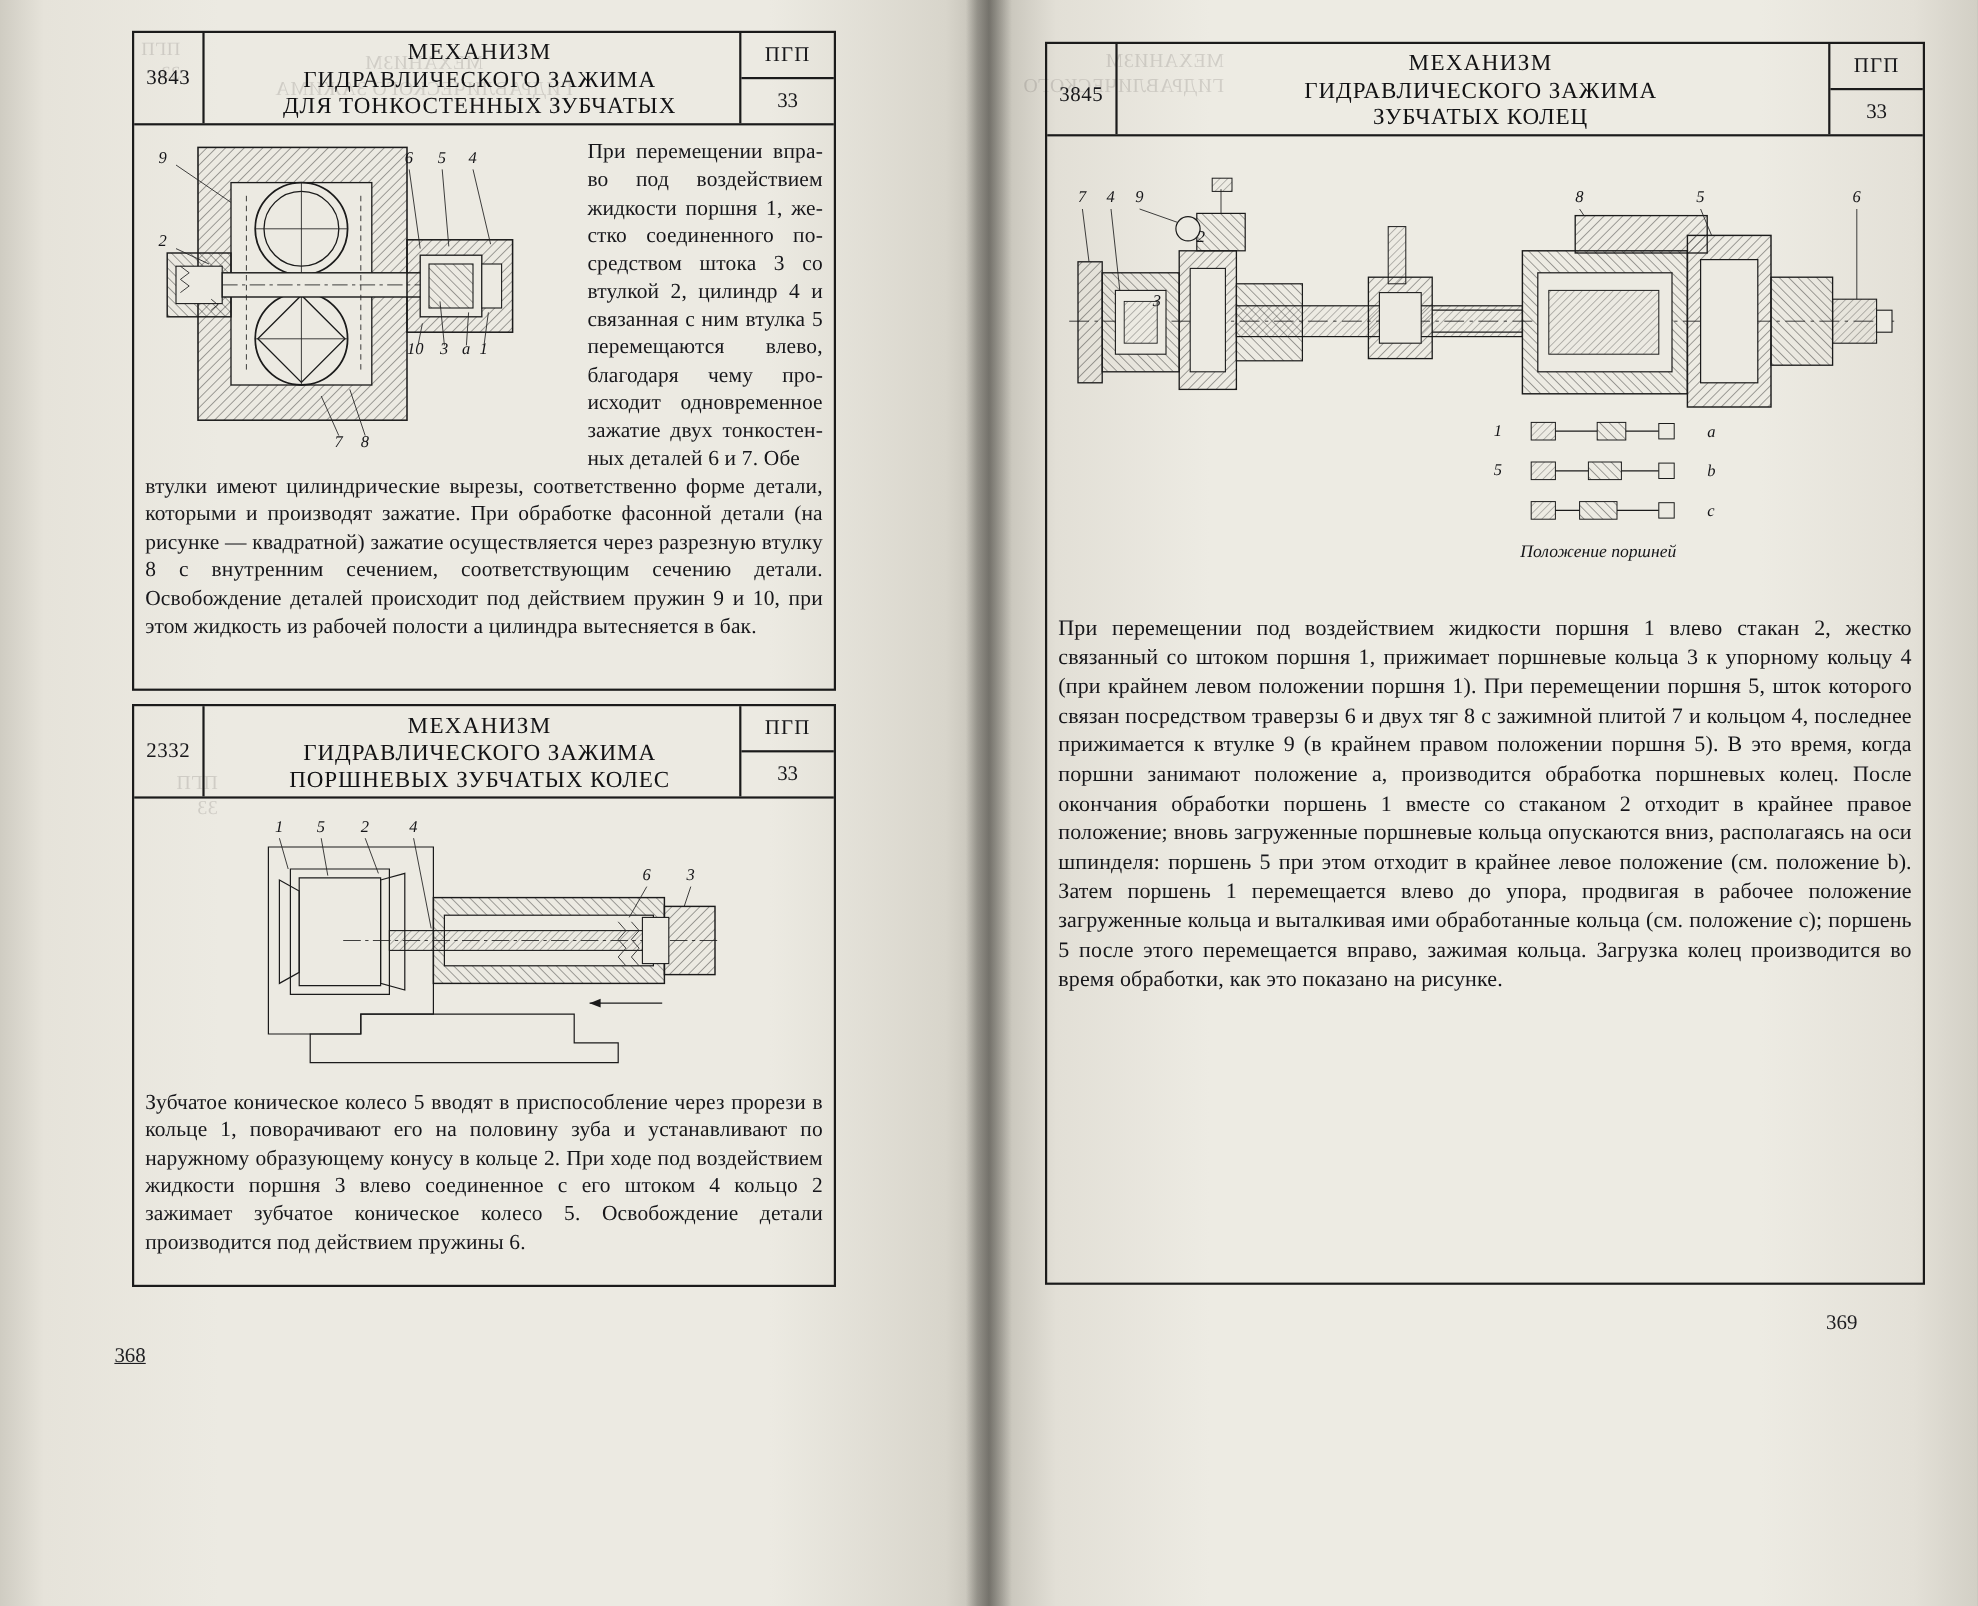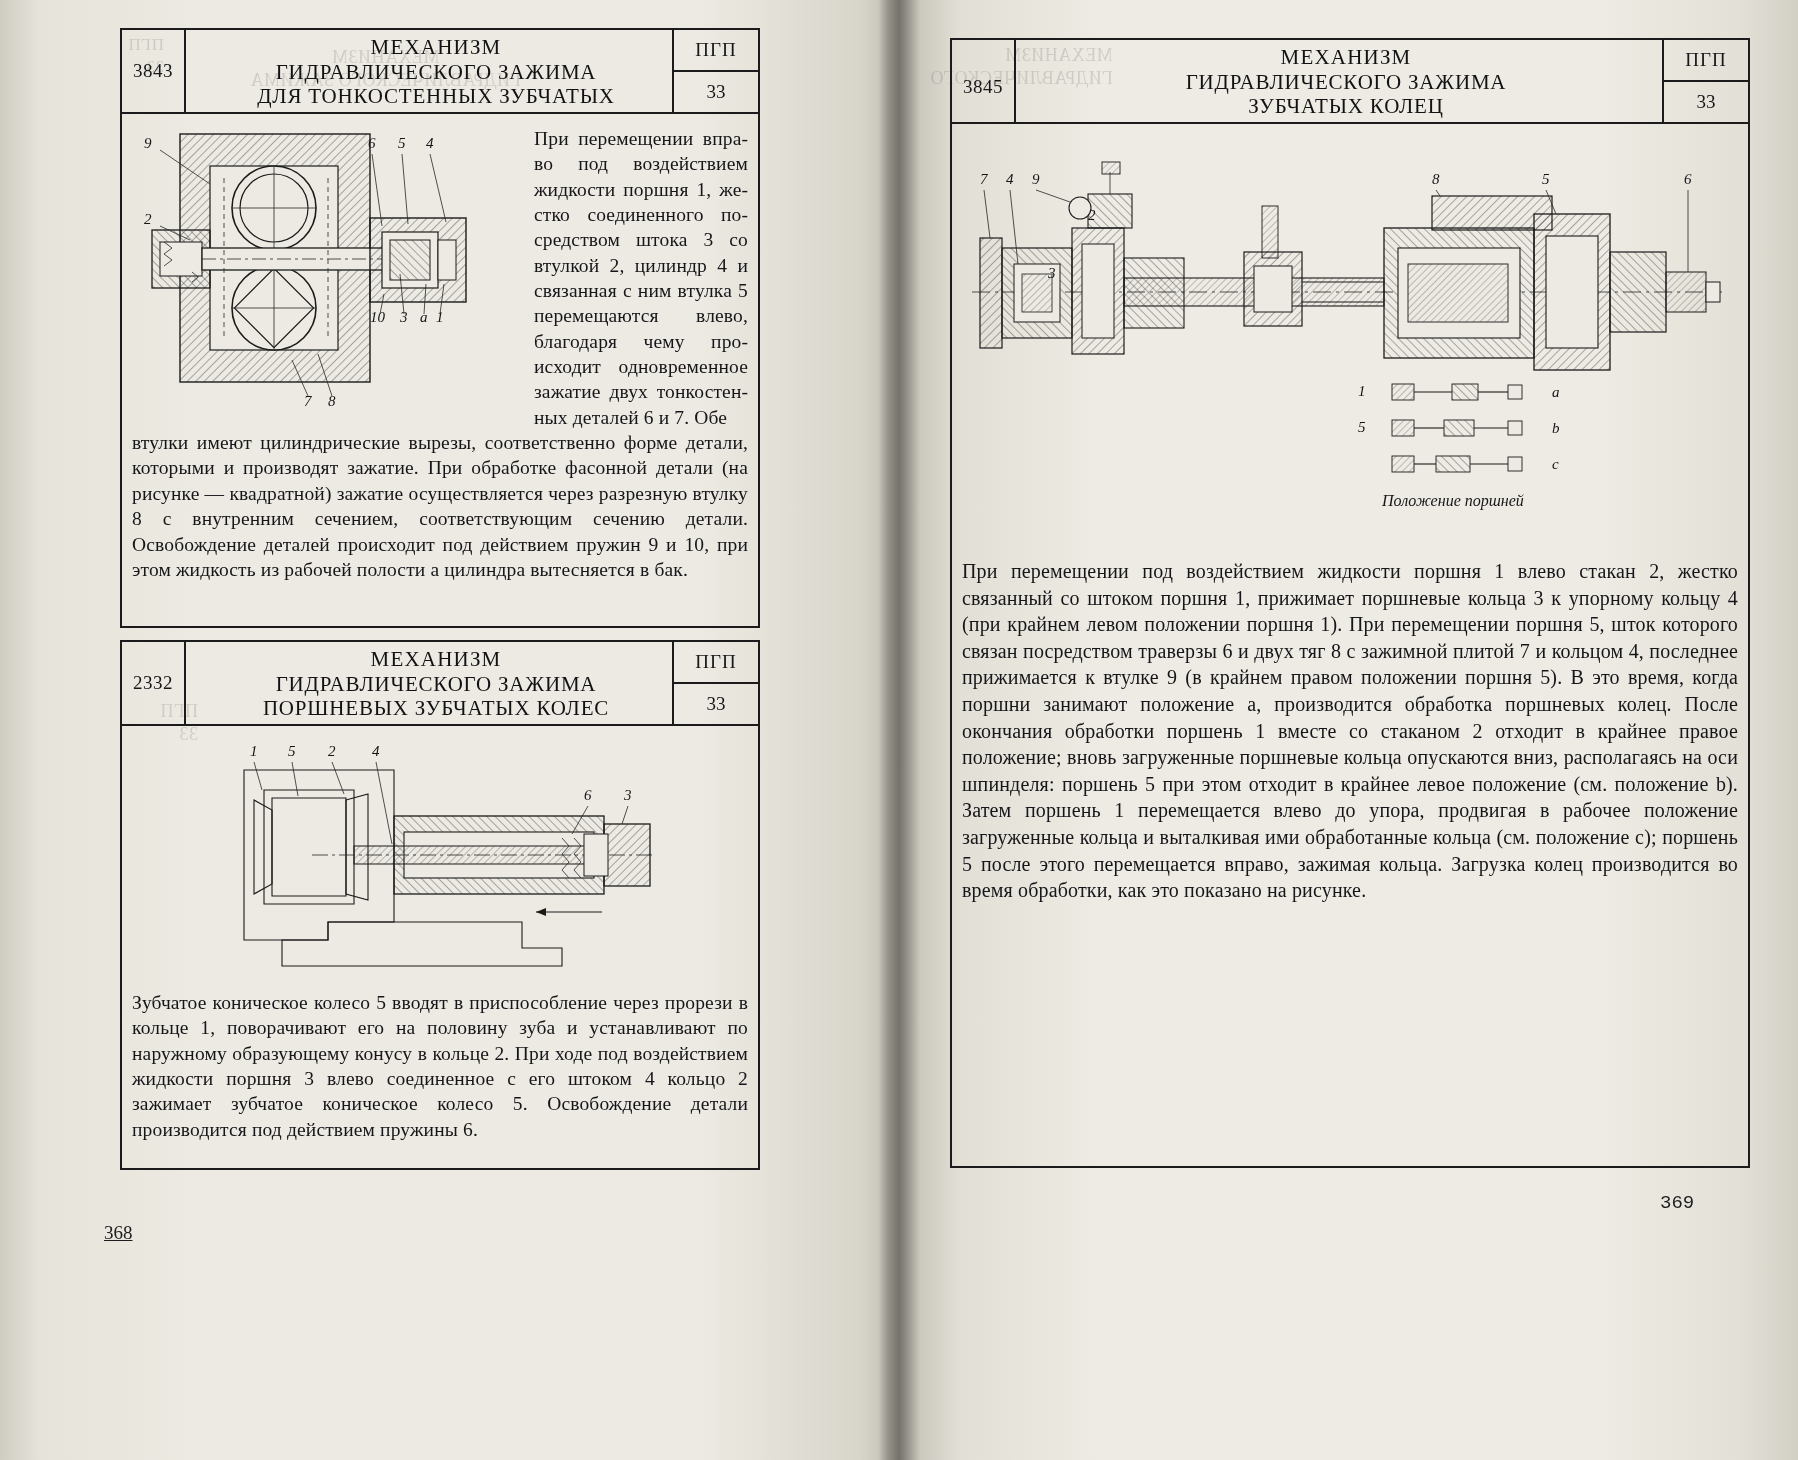--- a/index.html
+++ b/index.html
@@ -468,15 +468,15 @@
 
               <text class="cap" x="-10" y="124" style="font-size:16px;">Положение поршней</text>
             </g>
           </svg>
         </div>
 
         <p class="txt right-col" style="margin:6px 0 0 0;">При перемещении под воздействием жидкости порш­ня 1 влево стакан 2, жестко связанный со штоком поршня 1, прижимает поршневые кольца 3 к упорному кольцу 4 (при крайнем левом положении поршня 1). При перемещении поршня 5, шток которого связан по­средством траверзы 6 и двух тяг 8 с зажимной пли­той 7 и кольцом 4, последнее прижимается к втулке 9 (в крайнем правом положении поршня 5). В это время, когда поршни занимают положение a, производится обработка поршневых колец. После окончания обработ­ки поршень 1 вместе со стаканом 2 отходит в крайнее правое положение; вновь загруженные поршневые кольца опускаются вниз, располагаясь на оси шпин­деля: поршень 5 при этом отходит в крайнее левое положение (см. положение b). Затем поршень 1 пере­мещается влево до упора, продвигая в рабочее поло­жение загруженные кольца и выталкивая ими обра­ботанные кольца (см. положение c); поршень 5 после этого перемещается вправо, зажимая кольца. Загрузка колец производится во время обработки, как это по­казано на рисунке.</p>
       </div>
     </div>
 
-    <div class="pageno" style="left:760px; top:1192px;font-family:Liberation Mono, monospace;">369</div>
+    <div class="pageno" style="left:760px; top:1192px;">369</div>
   </div>
 </div>
 
 </body></html>

